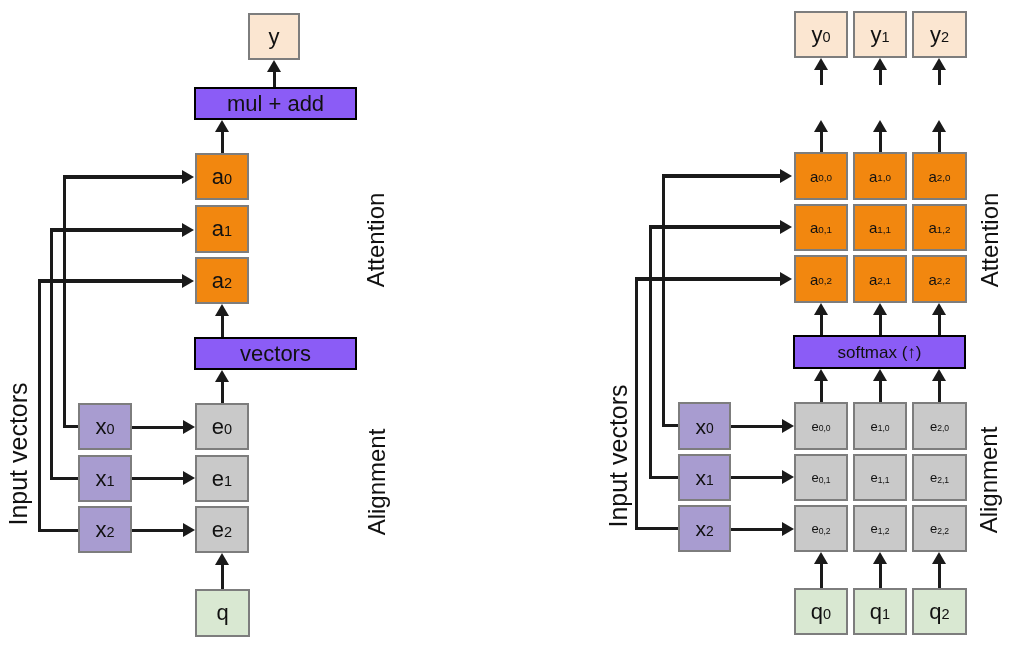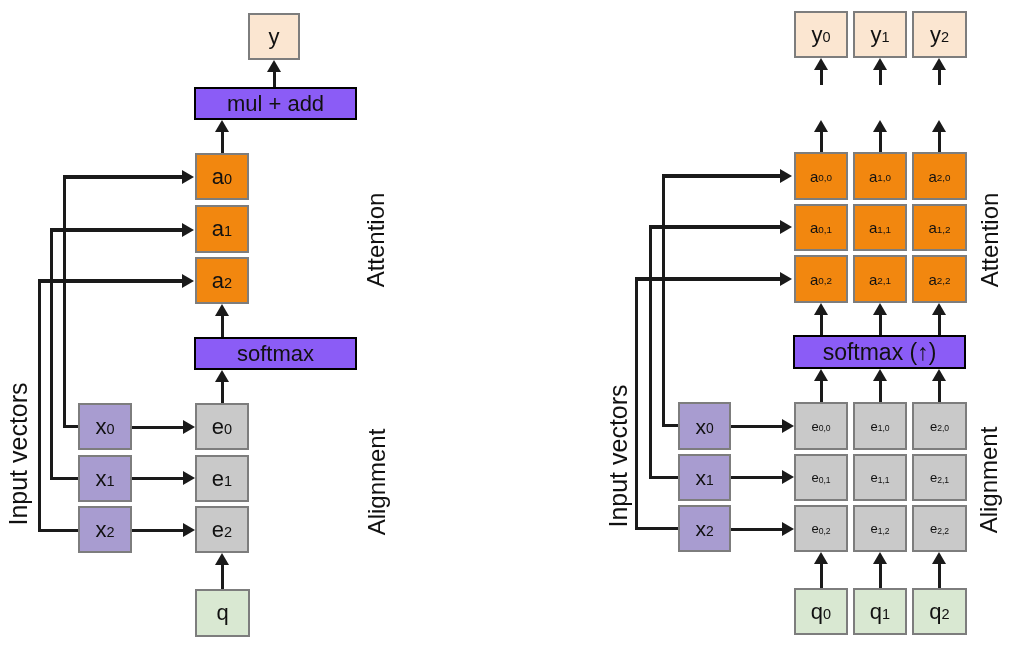--- a/index.html
+++ b/index.html
@@ -16,21 +16,21 @@
   .box sub { font-size:0.66em; line-height:0; transform:translateY(2px); }
   .orange { background:#F2870F; }
   .peach  { background:#FBE6D1; }
   .purple { background:#A89CD0; }
   .gray   { background:#C9C9C9; }
   .green  { background:#D9E8D2; }
   .opbox  { background:#8b5cf6; border:2px solid #000; }
   .cell-a { font-size:15px; }
   .cell-e { font-size:13px; }
   .lbl-small { font-size:15px; }
-  .lbl-soft  { font-size:23px; }
+  .lbl-soft  { font-size:17px; }
   .vlabel {
     position:absolute; white-space:nowrap; font-size:25px;
     transform:translate(-50%,-50%) rotate(-90deg);
   }
   
   .varrow { position:absolute; width:16px; }
   .varrow::before { content:""; position:absolute; left:6.5px; top:8px; bottom:0; width:3px; background:#1a1a1a; }
   .varrow::after  { content:""; position:absolute; left:1px; top:0; width:0; height:0;
                     border-left:7px solid transparent; border-right:7px solid transparent;
                     border-bottom:12px solid #1a1a1a; }
@@ -68,21 +68,21 @@
   <div class="box orange" style="left:195px; top:205px; width:54px; height:48px;">
       <span>a</span>
       <sub>1</sub>
     </div>
   <div class="box orange" style="left:195px; top:257px; width:54px; height:47px;">
       <span>a</span>
       <sub>2</sub>
     </div>
 
   <div class="box opbox" style="left:194px; top:337px; width:163px; height:33px;">
-      <span>softmax</span>
+      <span>vectors</span>
     </div>
 
   <div class="box gray" style="left:195px; top:403px; width:54px; height:47px;">
       <span>e</span>
       <sub>0</sub>
     </div>
   <div class="box gray" style="left:195px; top:455px; width:54px; height:47px;">
       <span>e</span>
       <sub>1</sub>
     </div>

